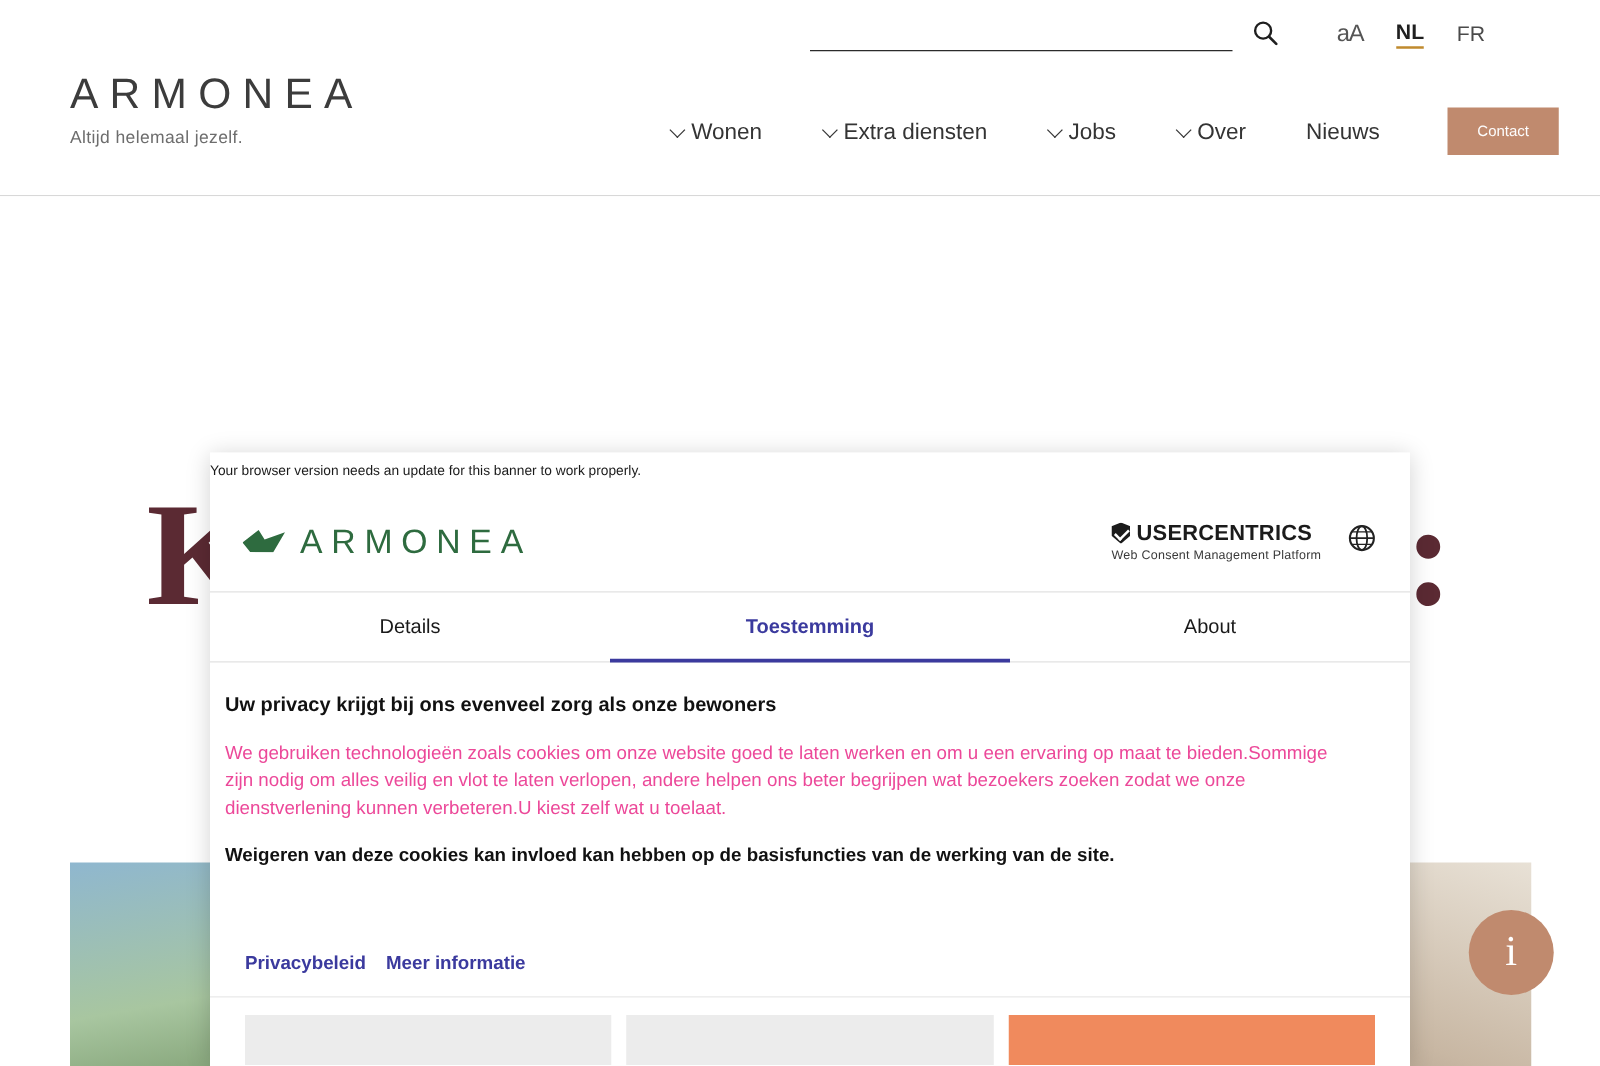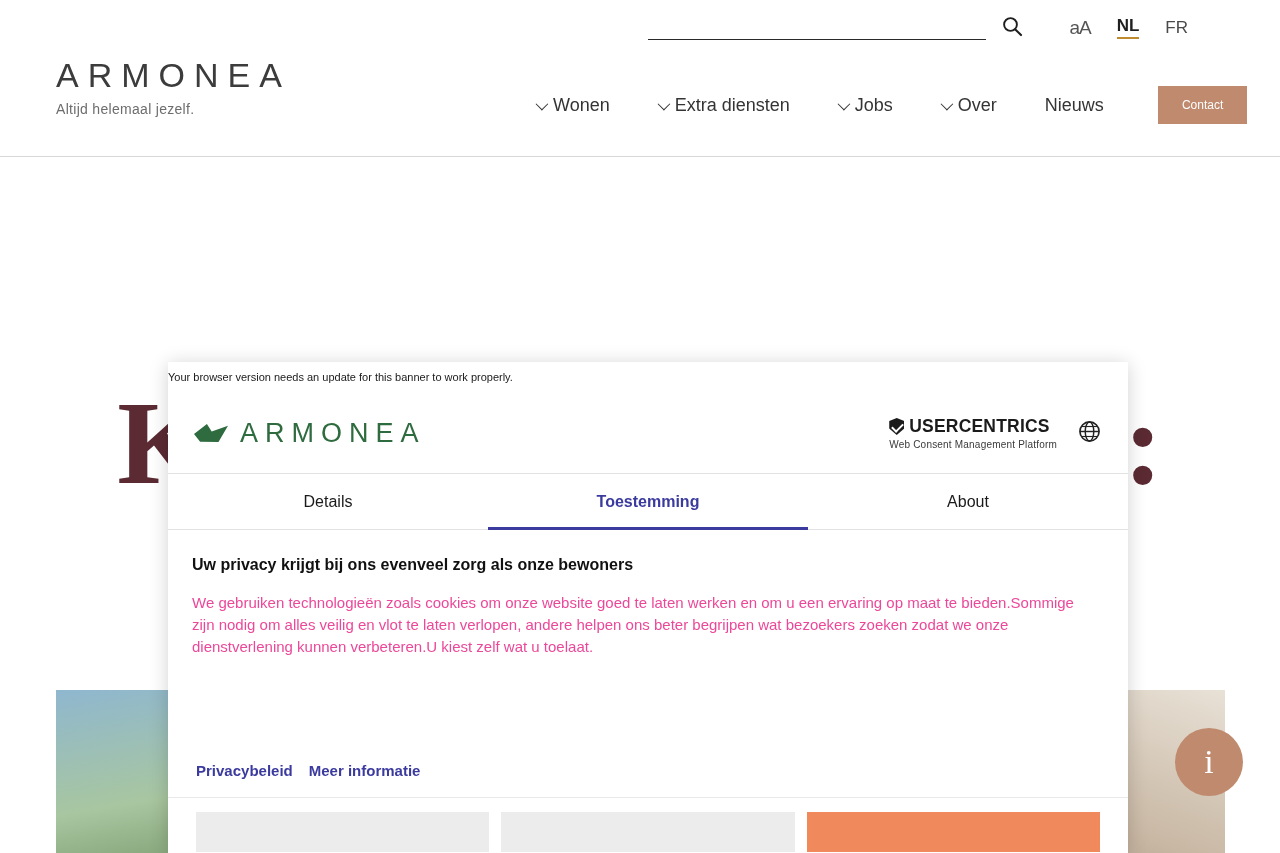--- a/index.html
+++ b/index.html
@@ -229,21 +229,21 @@
   }
   .tab.active { color: #3b3a9e; font-weight: 700; }
   .tab.active::after {
     content:"";
     position:absolute; left:0; right:0; bottom:-1px;
     height:3px; background:#3b3a9e;
   }
 
   .modal-body {
     flex: 1 1 auto;
-    padding: 26px 28px 0 24px;
+    padding: 26px 28px 0 12px;
     overflow: hidden;
     position: relative;
   }
   .body-title {
     font-size: 16px; font-weight: 700; color: #111;
     margin-bottom: 18px;
   }
   .body-text {
     font-size: 15px; color: #ec4899; line-height: 22px;
     max-width: 892px;
@@ -378,20 +378,21 @@
 
   <div class="tabs">
     <div class="tab">Details</div>
     <div class="tab active">Toestemming</div>
     <div class="tab">About</div>
   </div>
 
   <div class="modal-body">
     <div class="body-title">Uw privacy krijgt bij ons evenveel zorg als onze bewoners</div>
     <div class="body-text">We gebruiken technologieën zoals cookies om onze website goed te laten werken en om u een ervaring op maat te bieden.Sommige zijn nodig om alles veilig en vlot te laten verlopen, andere helpen ons beter begrijpen wat bezoekers zoeken zodat we onze dienstverlening kunnen verbeteren.U kiest zelf wat u toelaat.</div>
+    <div class="body-strong">Weigeren van deze cookies kan invloed kan hebben op de basisfuncties van de werking van de site.</div>
 
     <div class="links">
       <a>Privacybeleid</a>
       <a>Meer informatie</a>
     </div>
   </div>
 
   <div class="modal-footer">
     <button class="btn btn-secondary"></button>
     <button class="btn btn-secondary"></button>

